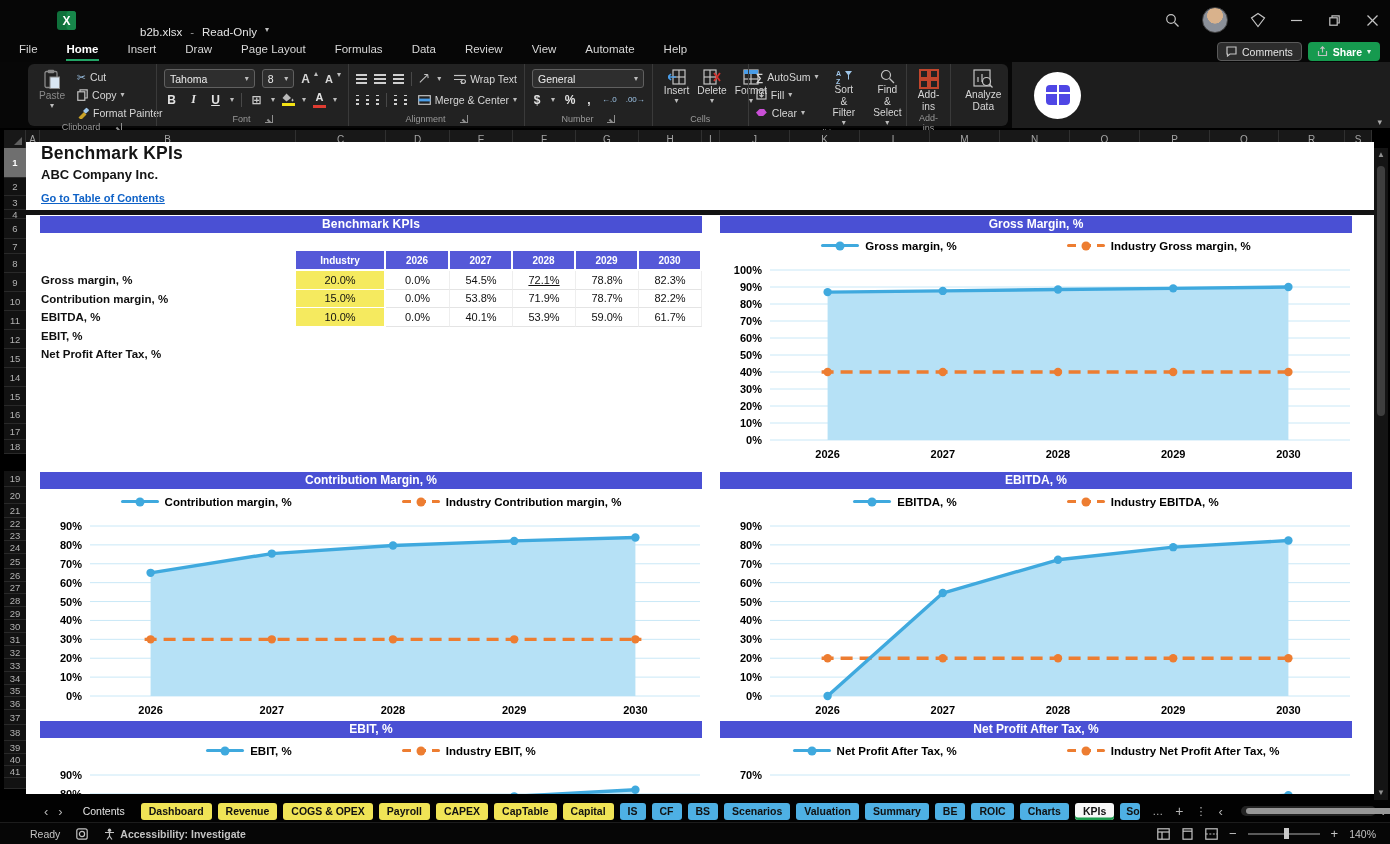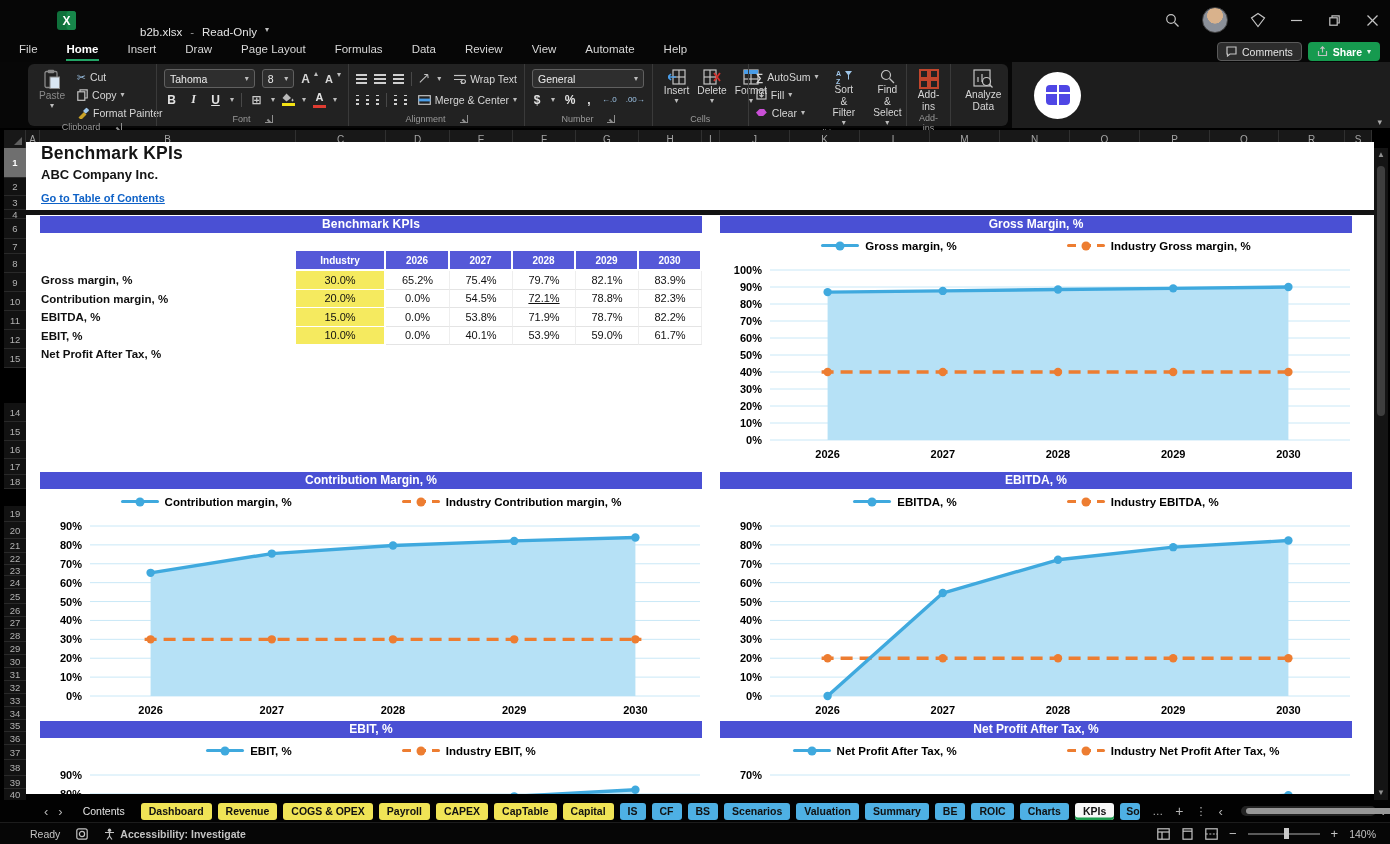--- a/index.html
+++ b/index.html
@@ -497,21 +497,21 @@
       <div class="rowh" style="height: 14px;">3</div>
       <div class="rowh" style="height: 9px;">4</div>
       <div class="rowh" style="height: 20px;">6</div>
       <div class="rowh" style="height: 15px;">7</div>
       <div class="rowh" style="height: 19px;">8</div>
       <div class="rowh" style="height: 19px;">9</div>
       <div class="rowh" style="height: 19px;">10</div>
       <div class="rowh" style="height: 19px;">11</div>
       <div class="rowh" style="height: 19px;">12</div>
       <div class="rowh" style="height: 19px;">15</div>
-      <div class="rowh" style="height: 19px; margin-top: 35px;">14</div>
+      <div class="rowh" style="height: 19px;">14</div>
       <div class="rowh" style="height: 19px;">15</div>
       <div class="rowh" style="height: 18px;">16</div>
       <div class="rowh" style="height: 16px;">17</div>
       <div class="rowh" style="height: 14px;">18</div>
       <div class="rowh" style="height: 16px; margin-top: 17px;">19</div>
       <div class="rowh" style="height: 17px;">20</div>
       <div class="rowh" style="height: 14px;">21</div>
       <div class="rowh" style="height: 12px;">22</div>
       <div class="rowh" style="height: 11px;">23</div>
       <div class="rowh" style="height: 13px;">24</div>
@@ -545,28 +545,20 @@
 
     <div id="kpi-head">
         <div class="th" style="width: 90px;">Industry</div>
         <div class="th" style="width: 64px;">2026</div>
         <div class="th" style="width: 63px;">2027</div>
         <div class="th" style="width: 63px;">2028</div>
         <div class="th" style="width: 63px;">2029</div>
         <div class="th" style="width: 63px;">2030</div>
       </div>
     <div id="kpi-rows">
-        <div class="krow">
-          <div class="kc ind" style="width: 90px;">30.0%</div>
-          <div class="kc" style="width: 64px;">65.2%</div>
-          <div class="kc" style="width: 63px;">75.4%</div>
-          <div class="kc" style="width: 63px;">79.7%</div>
-          <div class="kc" style="width: 63px;">82.1%</div>
-          <div class="kc" style="width: 63px;">83.9%</div>
-        </div>
         <div class="krow">
           <div class="kc ind" style="width: 90px;">20.0%</div>
           <div class="kc" style="width: 64px;">0.0%</div>
           <div class="kc" style="width: 63px;">54.5%</div>
           <div class="kc" style="width: 63px; text-decoration: underline;">72.1%</div>
           <div class="kc" style="width: 63px;">78.8%</div>
           <div class="kc" style="width: 63px;">82.3%</div>
         </div>
         <div class="krow">
           <div class="kc ind" style="width: 90px;">15.0%</div>

